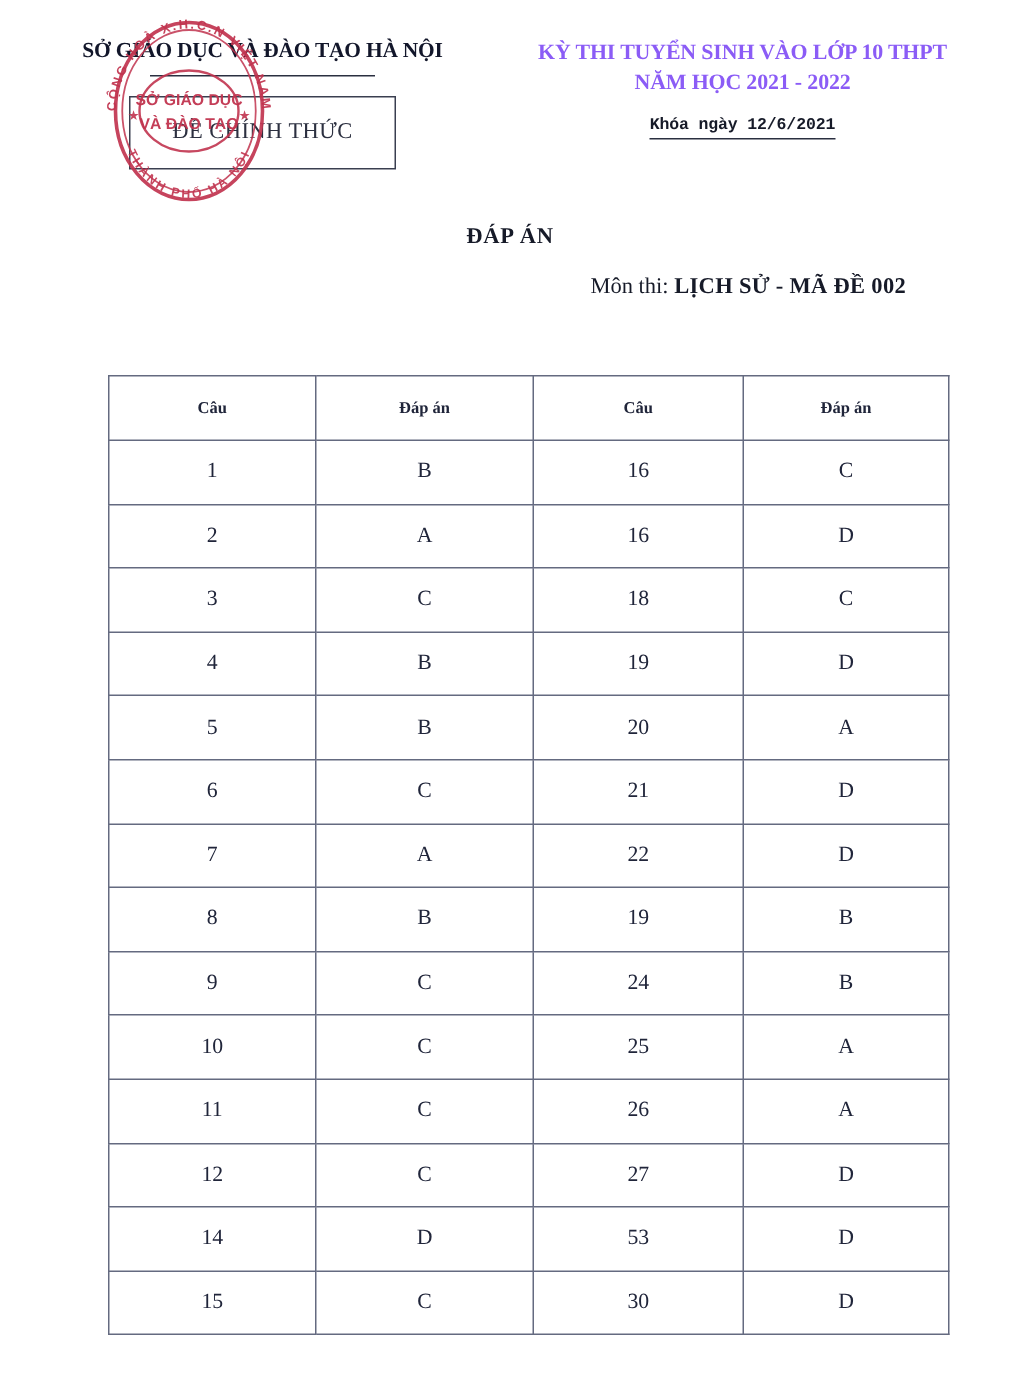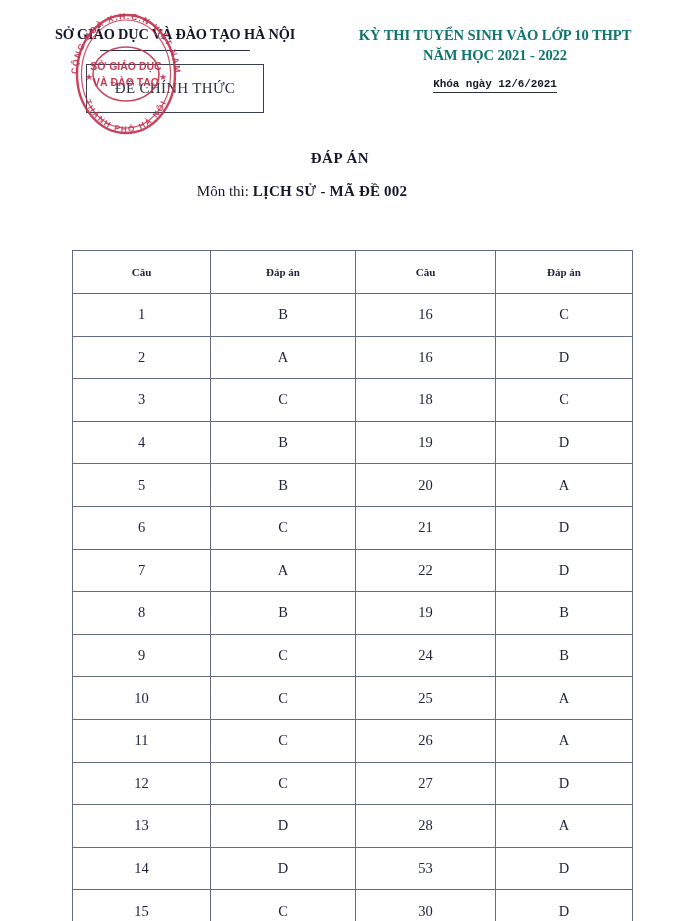--- a/index.html
+++ b/index.html
@@ -68,21 +68,21 @@
     top: 26px;
     width: 330px;
     text-align: center;
   }
   .hr-line-1, .hr-line-2 {
     font-size: 14.6px;
     font-weight: bold;
     white-space: nowrap;
     line-height: 1.34;
     letter-spacing: -0.1px;
-    color: #0f766e;
+    color: #8b5cf6;
   }
   #exam-date-wrap {
     margin-top: 8px;
   }
   #exam-date {
     font-size: 11px;
     font-weight: bold;
     border-bottom: 1.3px solid #2a2f40;
     padding-bottom: 1.5px;
     display: inline-block;
@@ -109,21 +109,21 @@
     text-align: center;
     font-size: 15px;
     font-weight: bold;
     letter-spacing: 0.5px;
   }
   #subject-line {
     position: absolute;
     left: 0;
     top: 183px;
     width: 604px;
-    text-align: center;
+    text-align: right;
     font-size: 15px;
     white-space: nowrap;
   }
   #subject-label {
     font-weight: normal;
   }
   #subject-value {
     font-weight: bold;
     letter-spacing: 0.2px;
   }
@@ -289,26 +289,20 @@
         <td>26</td>
         <td>A</td>
       </tr>
       <tr>
         <td>12</td>
         <td>C</td>
         <td>27</td>
         <td>D</td>
       </tr>
       <tr>
-        <td>13</td>
-        <td>D</td>
-        <td>28</td>
-        <td>A</td>
-      </tr>
-      <tr>
         <td>14</td>
         <td>D</td>
         <td>53</td>
         <td>D</td>
       </tr>
       <tr>
         <td>15</td>
         <td>C</td>
         <td>30</td>
         <td>D</td>

